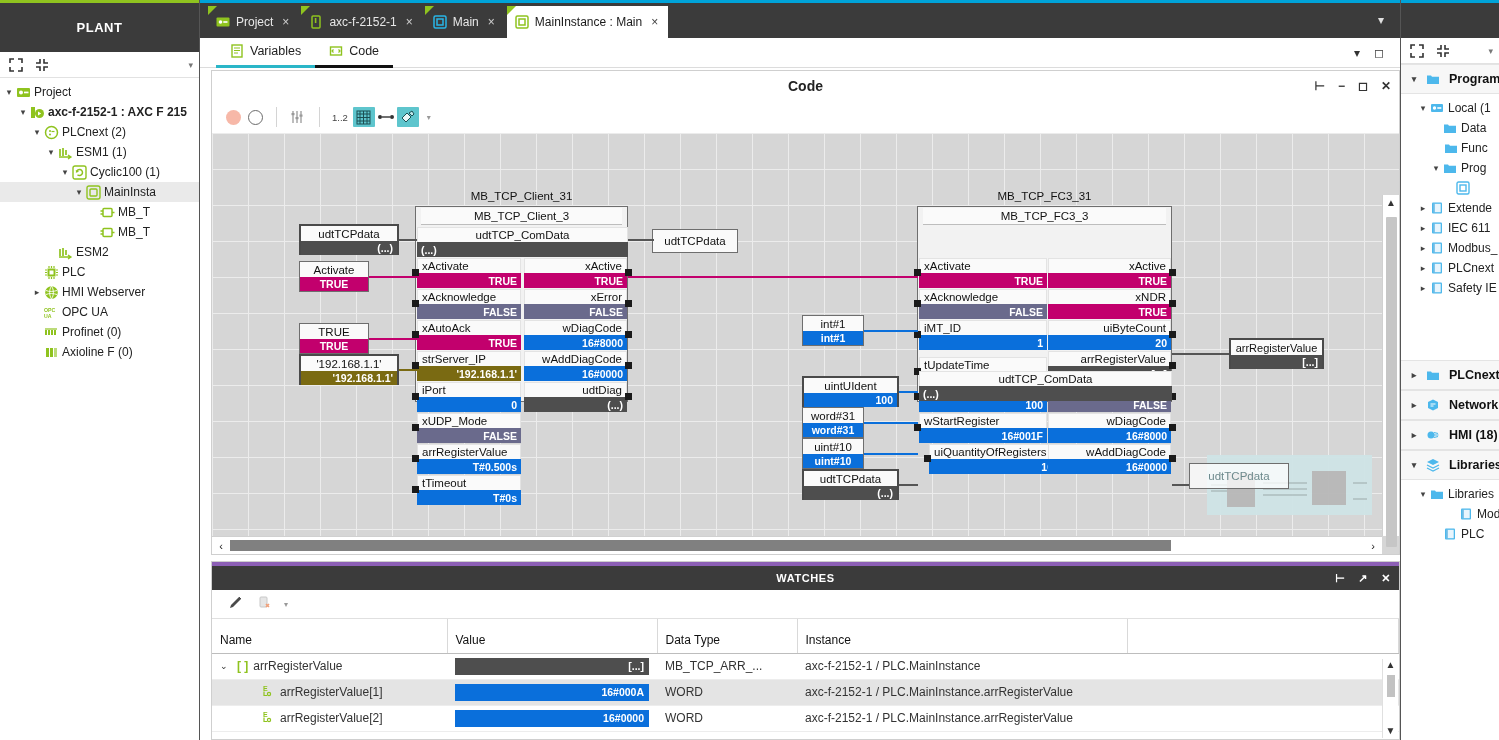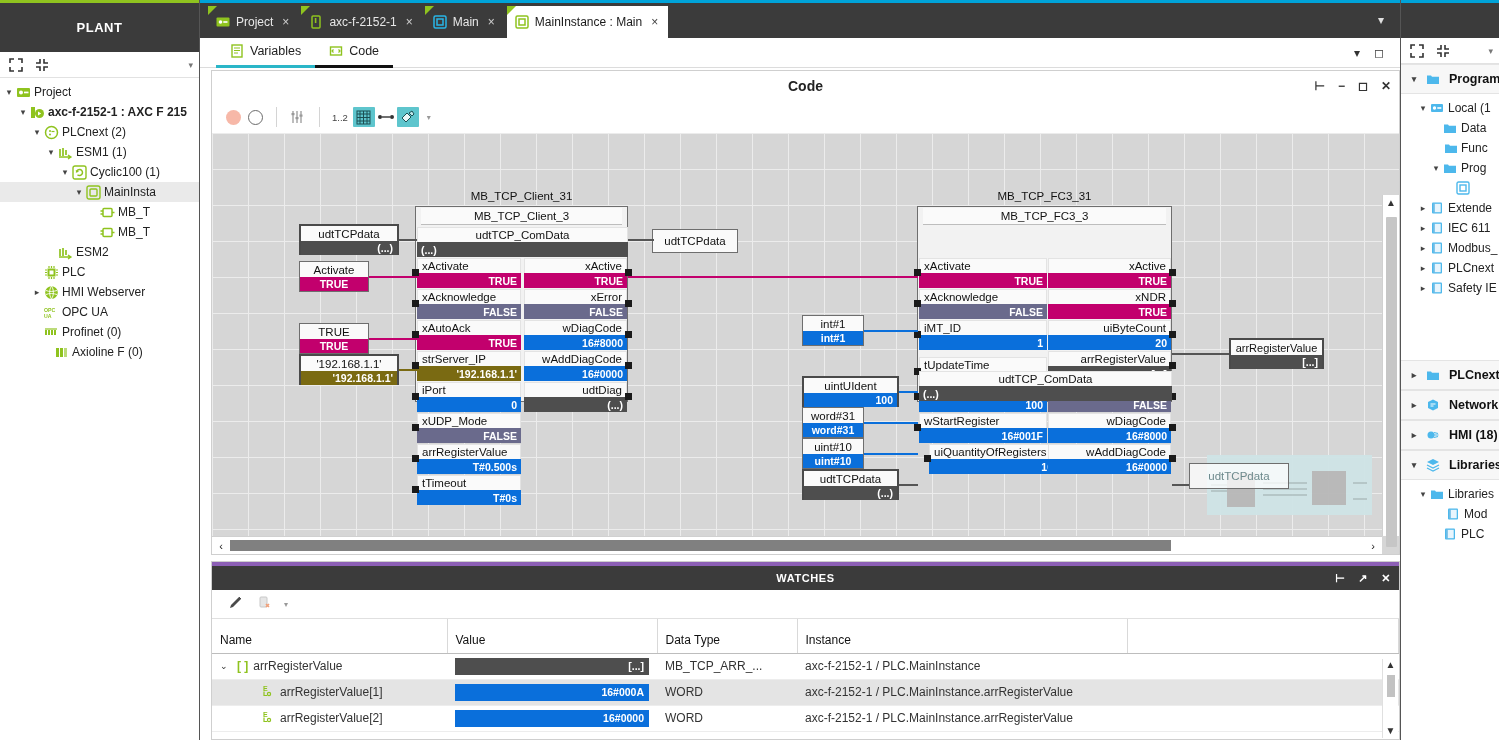--- a/index.html
+++ b/index.html
@@ -383,21 +383,21 @@
               <g fill="#8fc31f">
                 <rect x="1" y="5" width="2" height="5"></rect>
                 <rect x="4" y="5" width="2" height="5"></rect>
                 <rect x="7" y="5" width="2" height="5"></rect>
                 <rect x="10" y="5" width="2" height="5"></rect>
               </g>
               <path d="M1 4h12" stroke="#8fc31f" stroke-width="1.2"></path>
             </svg></span>
           <span class="tlabel">Profinet (0)</span>
         </div>
-        <div class="tnode" style="padding-left: 40px;">
+        <div class="tnode" style="padding-left: 30px;">
           <span class="tw"></span>
           <span class="ticon"><svg width="15" height="15" viewBox="0 0 15 15">
               <rect x="2" y="3" width="3" height="9" fill="#8fc31f"></rect>
               <rect x="6" y="3" width="3" height="9" fill="#8fc31f"></rect>
               <rect x="10" y="3" width="3" height="9" fill="#8fc31f" opacity=".6"></rect>
             </svg></span>
           <span class="tlabel">Axioline F (0)</span>
         </div>
       </div>
   </div>
@@ -1033,21 +1033,21 @@
           <span>Libraries</span>
         </div>
         <div class="rtree">
           <div class="rnode" style="padding-left: 15px;">
             <span class="tw">▾</span>
             <span class="ticon"><svg width="14" height="14" viewBox="0 0 14 14">
                 <path d="M1 3.5h4l1 1.3h7V12H1z" fill="#4db8ec"></path>
               </svg></span>
             <span>Libraries</span>
           </div>
-          <div class="rnode" style="padding-left: 31px;">
+          <div class="rnode" style="padding-left: 44px;">
             <span class="tw"></span>
             <span class="ticon"><svg width="14" height="14" viewBox="0 0 14 14">
                 <rect x="2" y="1.5" width="10" height="11" rx="1" fill="#4db8ec"></rect>
                 <rect x="3.3" y="2.8" width="7.4" height="8.4" fill="#e8f5fd"></rect>
                 <path d="M4 2.8v8.4" stroke="#2196d6" stroke-width="1"></path>
               </svg></span>
             <span>Mod</span>
           </div>
           <div class="rnode" style="padding-left: 28px;">
             <span class="tw"></span>

